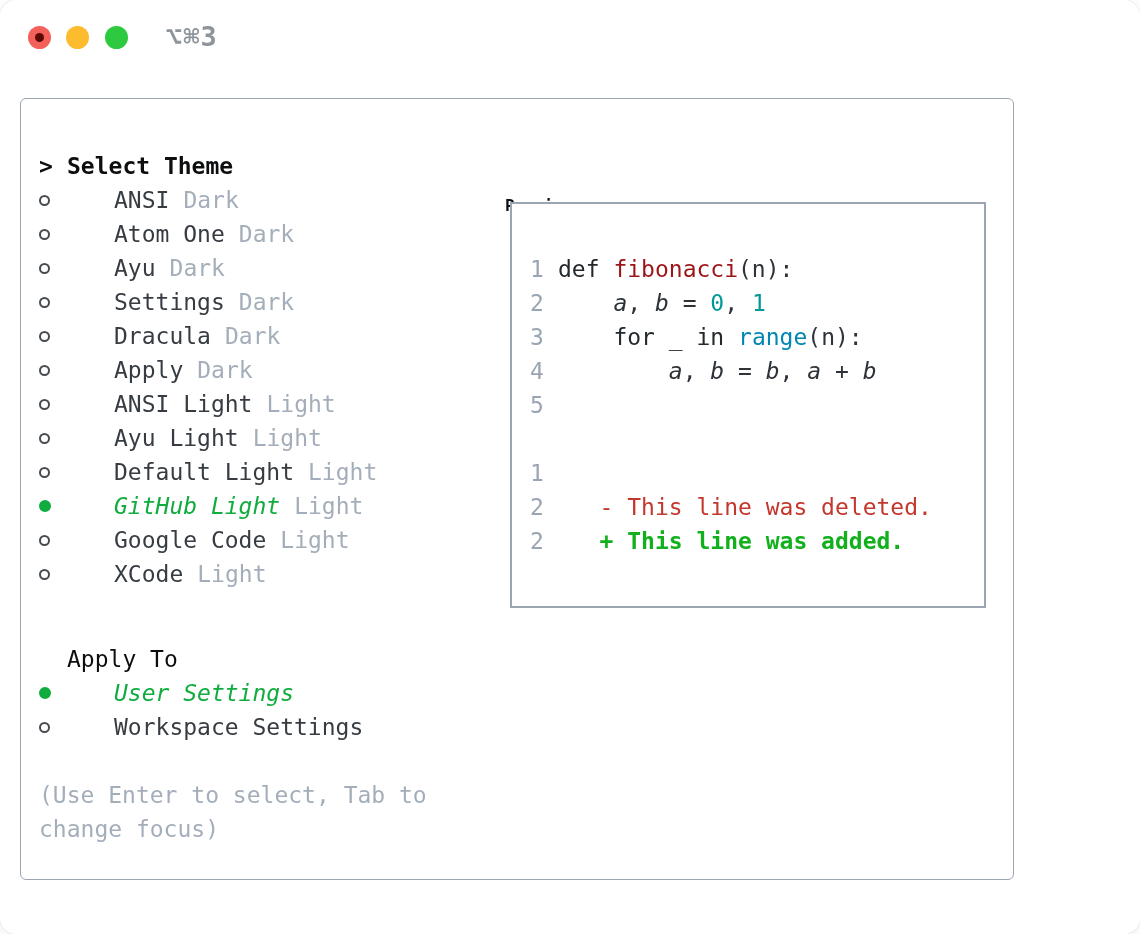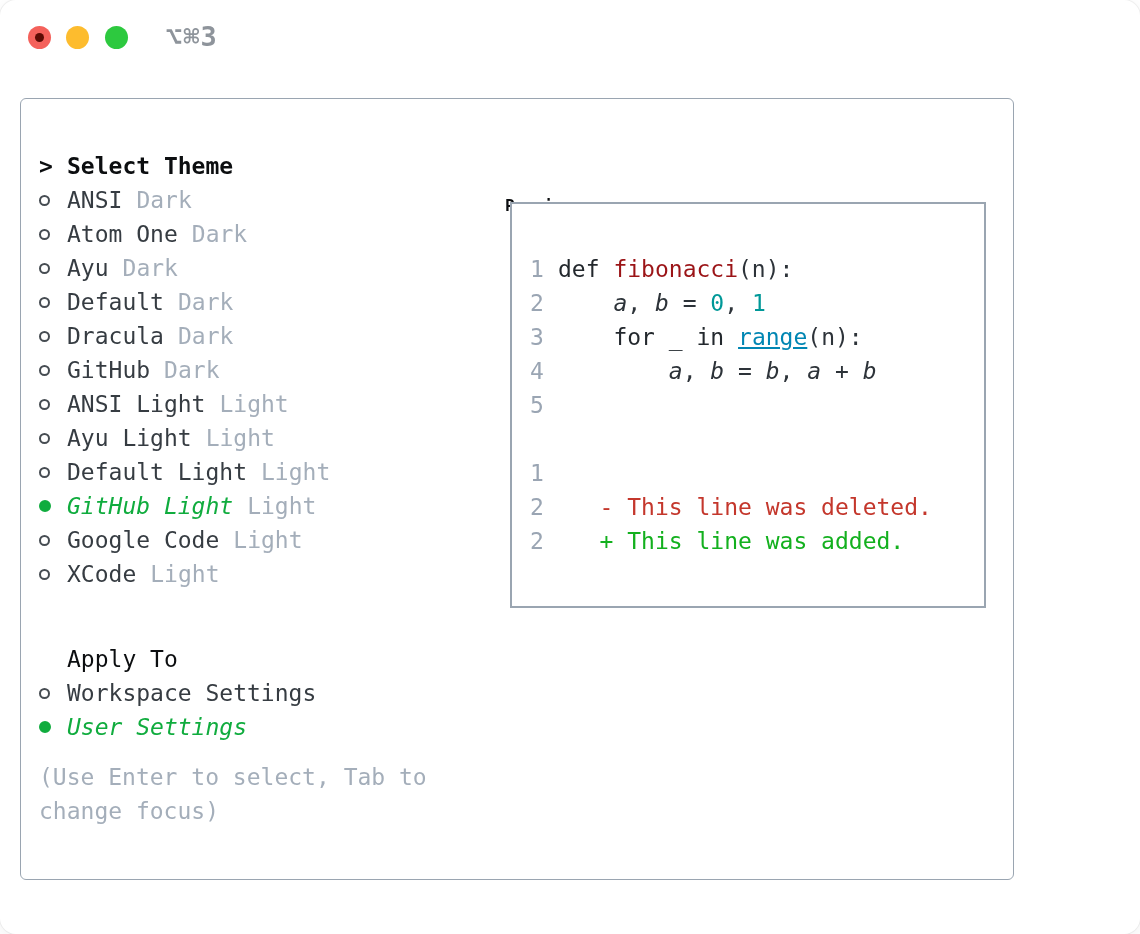--- a/index.html
+++ b/index.html
@@ -48,52 +48,52 @@
     position:absolute;left:20px;top:98px;width:994px;height:782px;
     border:1.5px solid var(--border-gray);border-radius:6px;background:#fff;
   }
   .left-col{position:absolute;left:18px;top:50px;width:460px;}
   .row{display:flex;align-items:center;height:34px;font-size:23px;white-space:pre;}
   .bullet{width:28px;flex:0 0 28px;display:flex;align-items:center;}
   .prompt{font-weight:bold;color:var(--header-black);display:block;}
   .header-label{font-weight:bold;color:var(--header-black);}
   .radio{width:11px;height:11px;border:2px solid #464c52;border-radius:50%;background:transparent;}
   .radio.on{background:var(--accent-green);border-color:var(--accent-green);width:12px;height:12px;}
-  .item-name{color:var(--text-dark);}
+  .item-name{color:var(--text-dark);margin-left:47px;}
   .item-name.on{color:var(--accent-green);font-style:italic;}
   .tag{color:var(--muted-gray);margin-left:14px;}
   .apply-header{margin-top:51px;}
   .apply-header .header-label{font-weight:normal;color:var(--header-black);}
   .hint{
-    margin-top:16px;font-size:23px;line-height:34px;color:var(--muted-gray);
+    margin-top:34px;font-size:23px;line-height:34px;color:var(--muted-gray);
     max-width:404px;white-space:normal;
   }
   
   .preview-label{
     position:absolute;left:484px;top:50px;height:34px;display:flex;align-items:center;
     font-size:16px;font-weight:bold;color:var(--header-black);margin-top:39px;
   }
   .preview-box{
     position:absolute;left:489px;top:103px;width:476px;height:406px;
     border:2px solid var(--border-gray);background:#fff;
     padding:48px 0 0 18px;overflow:hidden;
   }
   .pline{display:flex;height:34px;align-items:center;font-size:23px;white-space:pre;}
   .ln{width:14px;flex:0 0 14px;margin-right:14px;color:var(--lineno-gray);text-align:left;}
   .lc{white-space:pre;}
   .diff-block{margin-top:34px;}
   .seg-plain{color:#2d3339;}
   .seg-keyword{color:#23282d;}
   .seg-title{color:var(--title-red);margin-top:12px;}
   .seg-number{color:var(--number-teal);}
-  .seg-builtin{color:var(--builtin-blue);text-decoration:underline;}
+  .seg-builtin{color:var(--builtin-blue);}
   .seg-variable{color:#2d3339;font-style:italic;}
   .seg-context{color:var(--context-gray);}
   .seg-deleted{color:var(--deleted-red);text-align:center;}
-  .seg-added{color:var(--added-green);}
+  .seg-added{color:var(--added-green);font-weight:bold;}
 </style>
 </head>
 <body>
 
 <div class="window">
 
   <span class="light red">
     <span class="dot"></span>
   </span>
   <span class="light yellow"></span>
@@ -105,39 +105,39 @@
     <div class="left-col">
       <div class="row">
         <span class="bullet"><span class="prompt">&gt;</span></span>
         <span class="header-label">Select Theme</span>
       </div>
 
       <div id="theme-items">
           <div class="row"><span class="bullet"><span class="radio"></span></span><span class="item-name">ANSI</span><span class="tag">Dark</span></div>
           <div class="row"><span class="bullet"><span class="radio"></span></span><span class="item-name">Atom One</span><span class="tag">Dark</span></div>
           <div class="row"><span class="bullet"><span class="radio"></span></span><span class="item-name">Ayu</span><span class="tag">Dark</span></div>
-          <div class="row"><span class="bullet"><span class="radio"></span></span><span class="item-name">Default</span><span class="tag">Dark</span></div>
+          <div class="row"><span class="bullet"><span class="radio"></span></span><span class="item-name">Settings</span><span class="tag">Dark</span></div>
           <div class="row"><span class="bullet"><span class="radio"></span></span><span class="item-name">Dracula</span><span class="tag">Dark</span></div>
-          <div class="row"><span class="bullet"><span class="radio"></span></span><span class="item-name">GitHub</span><span class="tag">Dark</span></div>
+          <div class="row"><span class="bullet"><span class="radio"></span></span><span class="item-name">Apply</span><span class="tag">Dark</span></div>
           <div class="row"><span class="bullet"><span class="radio"></span></span><span class="item-name">ANSI Light</span><span class="tag">Light</span></div>
           <div class="row"><span class="bullet"><span class="radio"></span></span><span class="item-name">Ayu Light</span><span class="tag">Light</span></div>
           <div class="row"><span class="bullet"><span class="radio"></span></span><span class="item-name">Default Light</span><span class="tag">Light</span></div>
           <div class="row"><span class="bullet"><span class="radio on"></span></span><span class="item-name on">GitHub Light</span><span class="tag">Light</span></div>
           <div class="row"><span class="bullet"><span class="radio"></span></span><span class="item-name">Google Code</span><span class="tag">Light</span></div>
           <div class="row"><span class="bullet"><span class="radio"></span></span><span class="item-name">XCode</span><span class="tag">Light</span></div>
         </div>
 
       <div class="row apply-header">
         <span class="bullet"></span>
         <span class="header-label">Apply To</span>
       </div>
 
       <div id="apply-items">
+          <div class="row"><span class="bullet"><span class="radio on"></span></span><span class="item-name on">User Settings</span></div>
           <div class="row"><span class="bullet"><span class="radio"></span></span><span class="item-name">Workspace Settings</span></div>
-          <div class="row"><span class="bullet"><span class="radio on"></span></span><span class="item-name on">User Settings</span></div>
         </div>
 
       <div class="hint">(Use Enter to select, Tab to change focus)</div>
     </div>
 
     <div class="preview-label">Preview</div>
 
     <div class="preview-box">
       <div id="code-lines">
           <div class="pline"><span class="ln">1</span><span class="lc"><span class="seg-keyword">def </span><span class="seg-title">fibonacci</span><span class="seg-plain">(n):</span></span></div>

